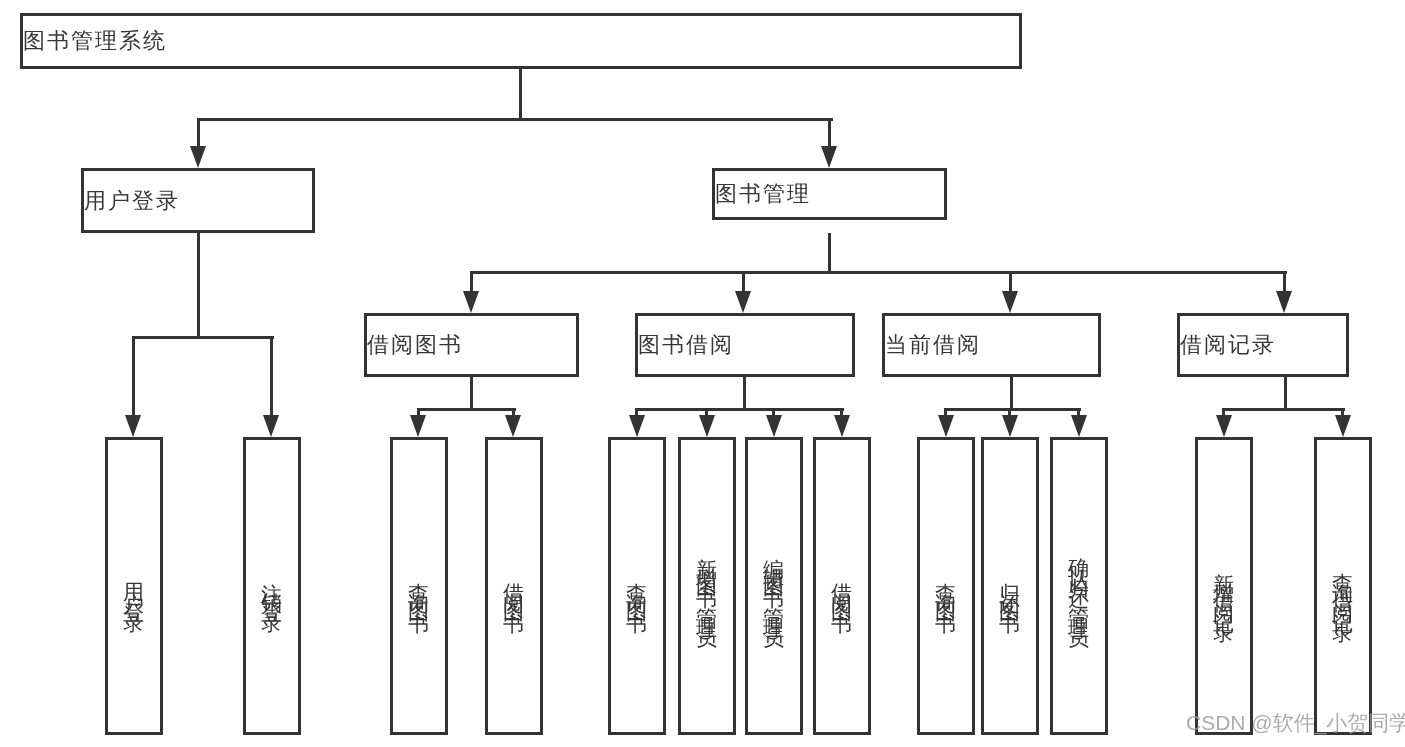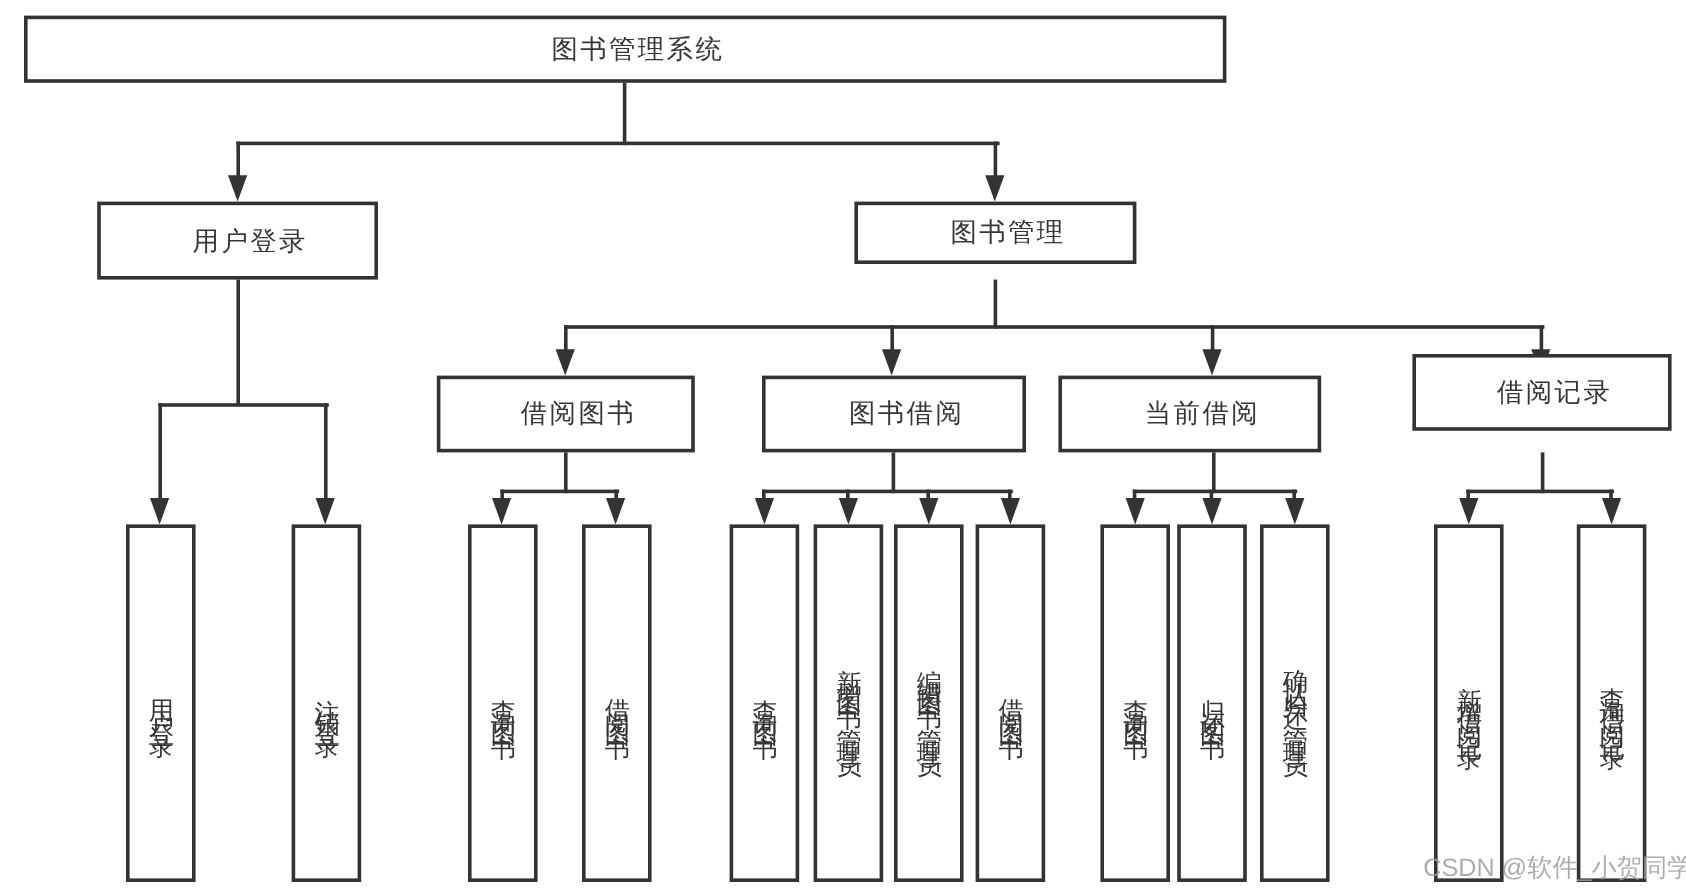--- a/index.html
+++ b/index.html
@@ -18,22 +18,21 @@
     font-family: "Liberation Sans", "DejaVu Sans", sans-serif;
     overflow: hidden;
   }
   .hnode {
     position: absolute;
     box-sizing: border-box;
     border: 3px solid var(--line);
     background: var(--boxbg);
     display: flex;
     align-items: center;
-    justify-content: center;
-    padding-left: 21px;
+    justify-content: flex-start;
   }
   .hlabel {
     font-size: 22px;
     letter-spacing: 2px;
     color: var(--text);
     white-space: nowrap;
   }
   .leaf {
     position: absolute;
     box-sizing: border-box;
@@ -121,21 +120,21 @@
 
   <div class="hnode" style="left:364px;top:313px;width:215px;height:64px">
     <span class="hlabel">借阅图书</span>
   </div>
   <div class="hnode" style="left:635px;top:313px;width:220px;height:64px">
     <span class="hlabel">图书借阅</span>
   </div>
   <div class="hnode" style="left:882px;top:313px;width:219px;height:64px">
     <span class="hlabel">当前借阅</span>
   </div>
-  <div class="hnode" style="left:1177px;top:295px;width:216px;height:64px">
+  <div class="hnode" style="left:1177px;top:313px;width:172px;height:64px">
     <span class="hlabel">借阅记录</span>
   </div>
 
   <div class="line" style="left:470px;top:377px;width:3px;height:34px"></div>
   <div class="line" style="left:417px;top:408px;width:99px;height:3px"></div>
   <div class="line" style="left:417px;top:408px;width:3px;height:10px"></div>
   <div class="line" style="left:512px;top:408px;width:3px;height:10px"></div>
   <div class="arrow" style="left:410px;top:415px"></div>
   <div class="arrow" style="left:505px;top:415px"></div>
 

